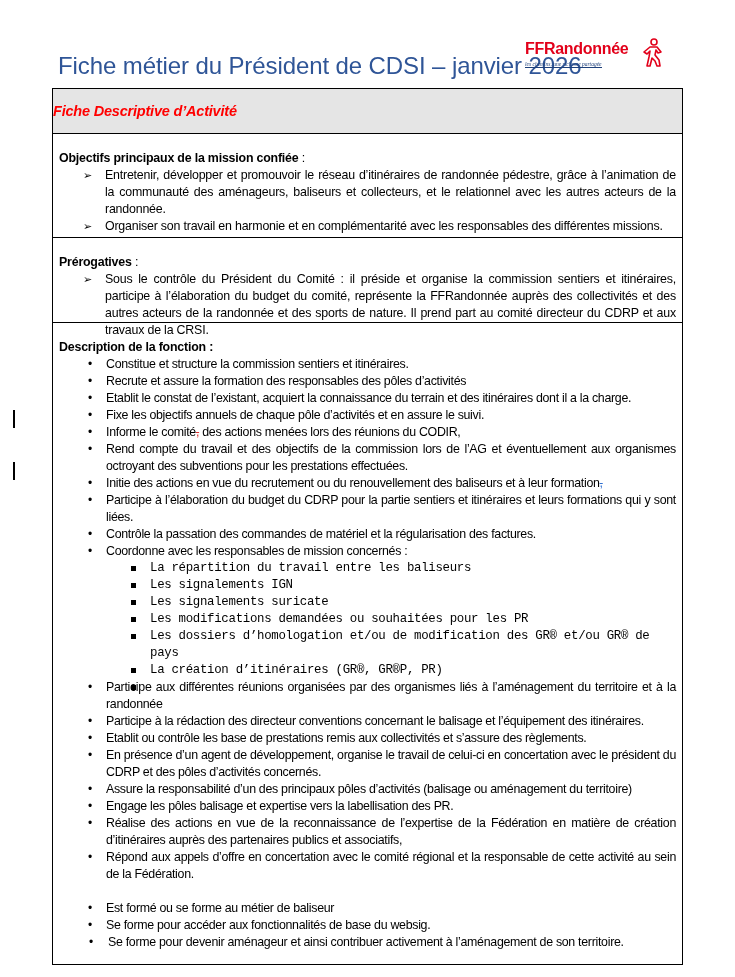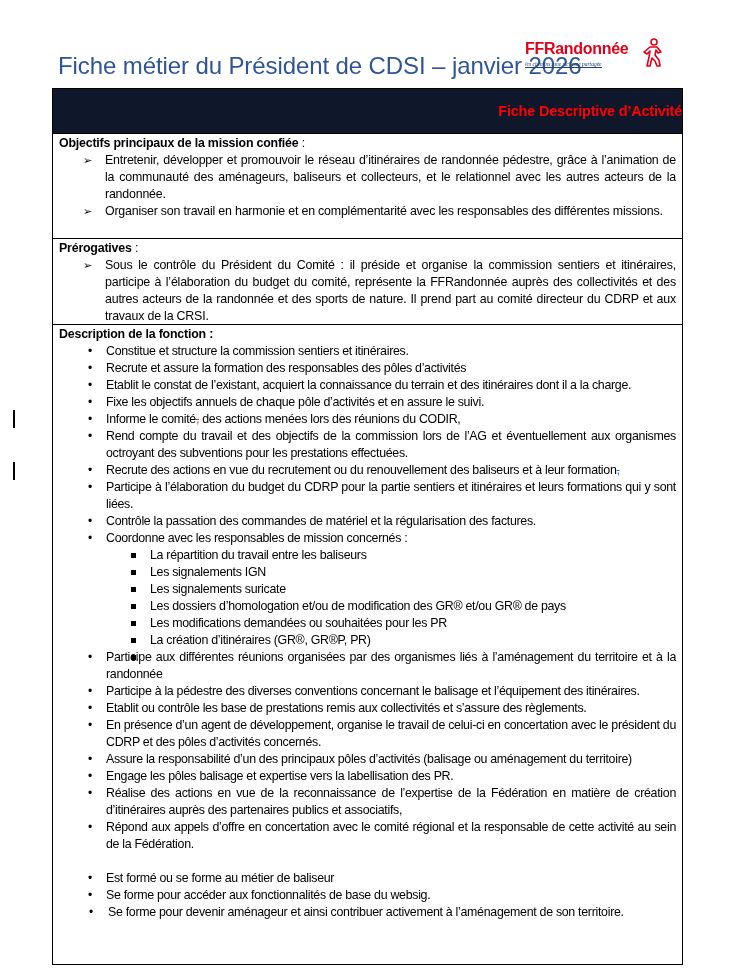--- a/index.html
+++ b/index.html
@@ -33,39 +33,40 @@
       border-bottom: 1px solid #1d3f7a; padding-bottom: 0px;
     }
     .logo-hiker { position: absolute; left: 116px; top: -2px; width: 22px; height: 30px; }
 
     .table {
       position: absolute; left: 52px; top: 88px; width: 631px; height: 877px;
       border: 1.5px solid #000; box-sizing: border-box;
       font-family: "Liberation Sans", sans-serif; font-size: 12.4px;
     }
     .band {
-      height: 45px; background: #0f172a; border-bottom: 1.5px solid #000;
-      display: flex; align-items: center; justify-content: flex-end;
+      height: 45px; background: #e5e5e5; border-bottom: 1.5px solid #000;
+      display: flex; align-items: center; justify-content: flex-start;
       box-sizing: border-box;
+      font-style: italic;
     }
     .band-title {
       color: #FF0000; font-weight: bold; font-size: 14.5px;
       font-family: "Liberation Sans", sans-serif; letter-spacing: -0.2px;
     }
-    .section { border-bottom: 1.5px solid #000; padding: 0 6px 0 6px; box-sizing: border-box; }
+    .section { border-bottom: 1.5px solid #000; padding: 15px 6px 0 6px; box-sizing: border-box; }
     .section.last { border-bottom: none; }
     .sec-head { font-weight: bold; line-height: 17px; margin-top: 1px; letter-spacing: -0.2px; }
     .sec-head .colon { font-weight: normal; }
     .arrow-item { position: relative; padding-left: 46px; text-align: justify; line-height: 17px; letter-spacing: -0.2px; }
     .arrow-item .mark {
       position: absolute; left: 24px; top: 0; font-size: 11px;
     }
     .dot-item { position: relative; padding-left: 47px; line-height: 17px; text-align: justify; letter-spacing: -0.3px; }
     .dot-item .mark { position: absolute; left: 29px; top: 0; font-size: 12px; }
-    .sq-item { position: relative; padding-left: 91px; line-height: 17px; letter-spacing: -0.3px; }
+    .sq-item { position: relative; padding-left: 91px; line-height: 17px; letter-spacing: -0.3px; font-family: Liberation Mono, monospace; }
     .sq-item .mark {
       position: absolute; left: 72px; top: 6px; width: 5px; height: 5px; background: #000;
     }
     .tc-red { color: #E03030; text-decoration: line-through; }
     .tc-blue { color: #2f6fd0; text-decoration: line-through; }
     .change-bar {
       position: absolute; left: 13px; width: 1.5px; height: 18px; background: #000;
     }
   </style>
 </head>
@@ -105,35 +106,35 @@
   </div>
 
   <div class="section last">
     <div class="sec-head">Description de la fonction :</div>
     <div class="dot-item"><span class="mark">•</span><span>Constitue et structure la commission sentiers et itinéraires.</span></div>
     <div class="dot-item"><span class="mark">•</span><span>Recrute et assure la formation des responsables des pôles d’activités</span></div>
     <div class="dot-item"><span class="mark">•</span><span>Etablit le constat de l’existant, acquiert la connaissance du terrain et des itinéraires dont il a la charge.</span></div>
     <div class="dot-item"><span class="mark">•</span><span>Fixe les objectifs annuels de chaque pôle d’activités et en assure le suivi.</span></div>
     <div class="dot-item"><span class="mark">•</span><span>Informe le comité</span><span class="tc-red">,</span><span> des actions menées lors des réunions du CODIR,</span></div>
     <div class="dot-item"><span class="mark">•</span><span>Rend compte du travail et des objectifs de la commission lors de l’AG et éventuellement aux organismes octroyant des subventions pour les prestations effectuées.</span></div>
-    <div class="dot-item"><span class="mark">•</span><span>Recrute des actions en vue du recrutement ou du renouvellement des baliseurs et à leur formation</span><span class="tc-blue">,</span></div>
+    <div class="dot-item"><span class="mark">•</span><span>Initie des actions en vue du recrutement ou du renouvellement des baliseurs et à leur formation</span><span class="tc-blue">,</span></div>
     <div class="dot-item"><span class="mark">•</span><span>Participe à l’élaboration du budget du CDRP pour la partie sentiers et itinéraires et leurs formations qui y sont liées.</span></div>
     <div class="dot-item"><span class="mark">•</span><span>Contrôle la passation des commandes de matériel et la régularisation des factures.</span></div>
     <div class="dot-item"><span class="mark">•</span><span>Coordonne avec les responsables de mission concernés :</span></div>
 
     <div class="sq-item"><span class="mark"></span><span>La répartition du travail entre les baliseurs</span></div>
     <div class="sq-item"><span class="mark"></span><span>Les signalements IGN</span></div>
     <div class="sq-item"><span class="mark"></span><span>Les signalements suricate</span></div>
+    <div class="sq-item"><span class="mark"></span><span>Les modifications demandées ou souhaitées pour les PR</span></div>
     <div class="sq-item"><span class="mark"></span><span>Les dossiers d’homologation et/ou de modification des GR® et/ou GR® de pays</span></div>
-    <div class="sq-item"><span class="mark"></span><span>Les modifications demandées ou souhaitées pour les PR</span></div>
     <div class="sq-item"><span class="mark"></span><span>La création d’itinéraires (GR®, GR®P, PR)</span></div>
     <div class="sq-item"><span class="mark"></span></div>
 
     <div class="dot-item"><span class="mark">•</span><span>Participe aux différentes réunions organisées par des organismes liés à l’aménagement du territoire et à la randonnée</span></div>
-    <div class="dot-item"><span class="mark">•</span><span>Participe à la pédestre des diverses conventions concernant le balisage et l’équipement des itinéraires.</span></div>
+    <div class="dot-item"><span class="mark">•</span><span>Participe à la rédaction des directeur conventions concernant le balisage et l’équipement des itinéraires.</span></div>
     <div class="dot-item"><span class="mark">•</span><span>Etablit ou contrôle les base de prestations remis aux collectivités et s’assure des règlements.</span></div>
     <div class="dot-item"><span class="mark">•</span><span>En présence d’un agent de développement, organise le travail de celui-ci en concertation avec le président du CDRP et des pôles d’activités concernés.</span></div>
     <div class="dot-item"><span class="mark">•</span><span>Assure la responsabilité d’un des principaux pôles d’activités (balisage ou aménagement du territoire)</span></div>
     <div class="dot-item"><span class="mark">•</span><span>Engage les pôles balisage et expertise vers la labellisation des PR.</span></div>
     <div class="dot-item"><span class="mark">•</span><span>Réalise des actions en vue de la reconnaissance de l’expertise de la Fédération en matière de création d’itinéraires auprès des partenaires publics et associatifs,</span></div>
     <div class="dot-item"><span class="mark">•</span><span>Répond aux appels d’offre en concertation avec le comité régional et la responsable de cette activité au sein de la Fédération.</span></div>
 
     <div style="height:17px;"></div>
 
     <div class="dot-item"><span class="mark">•</span><span>Est formé ou se forme au métier de baliseur</span></div>

